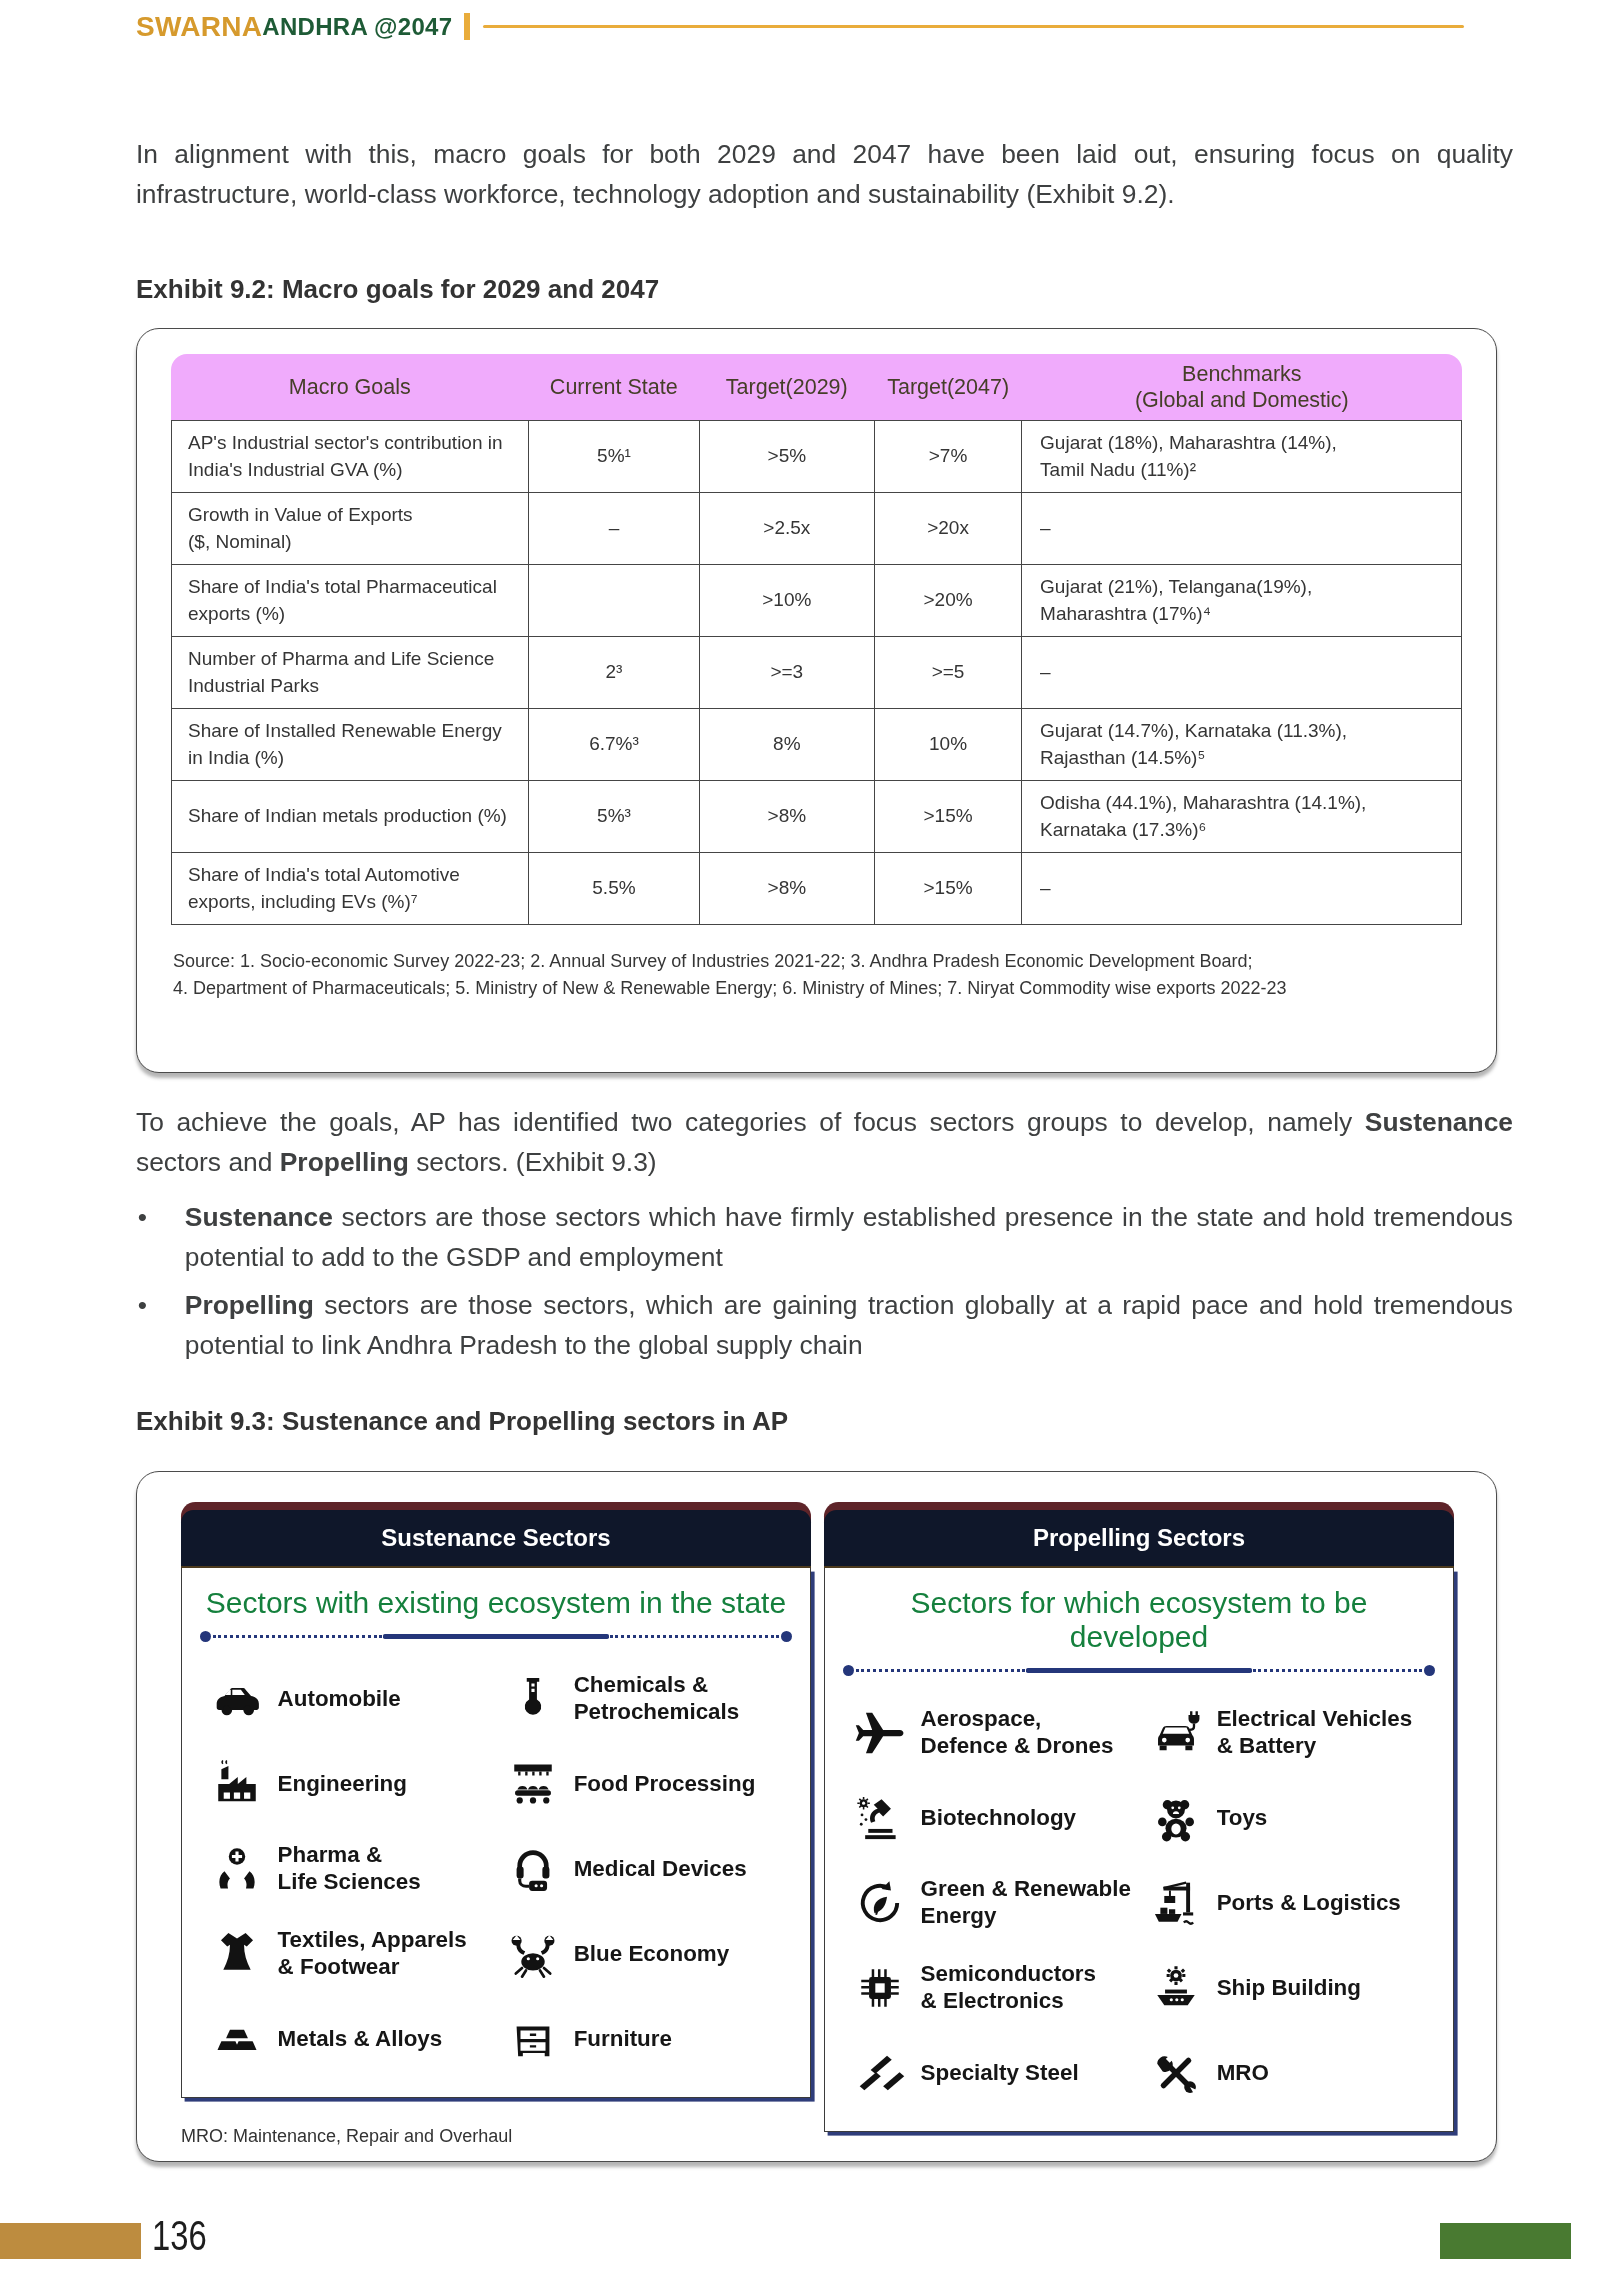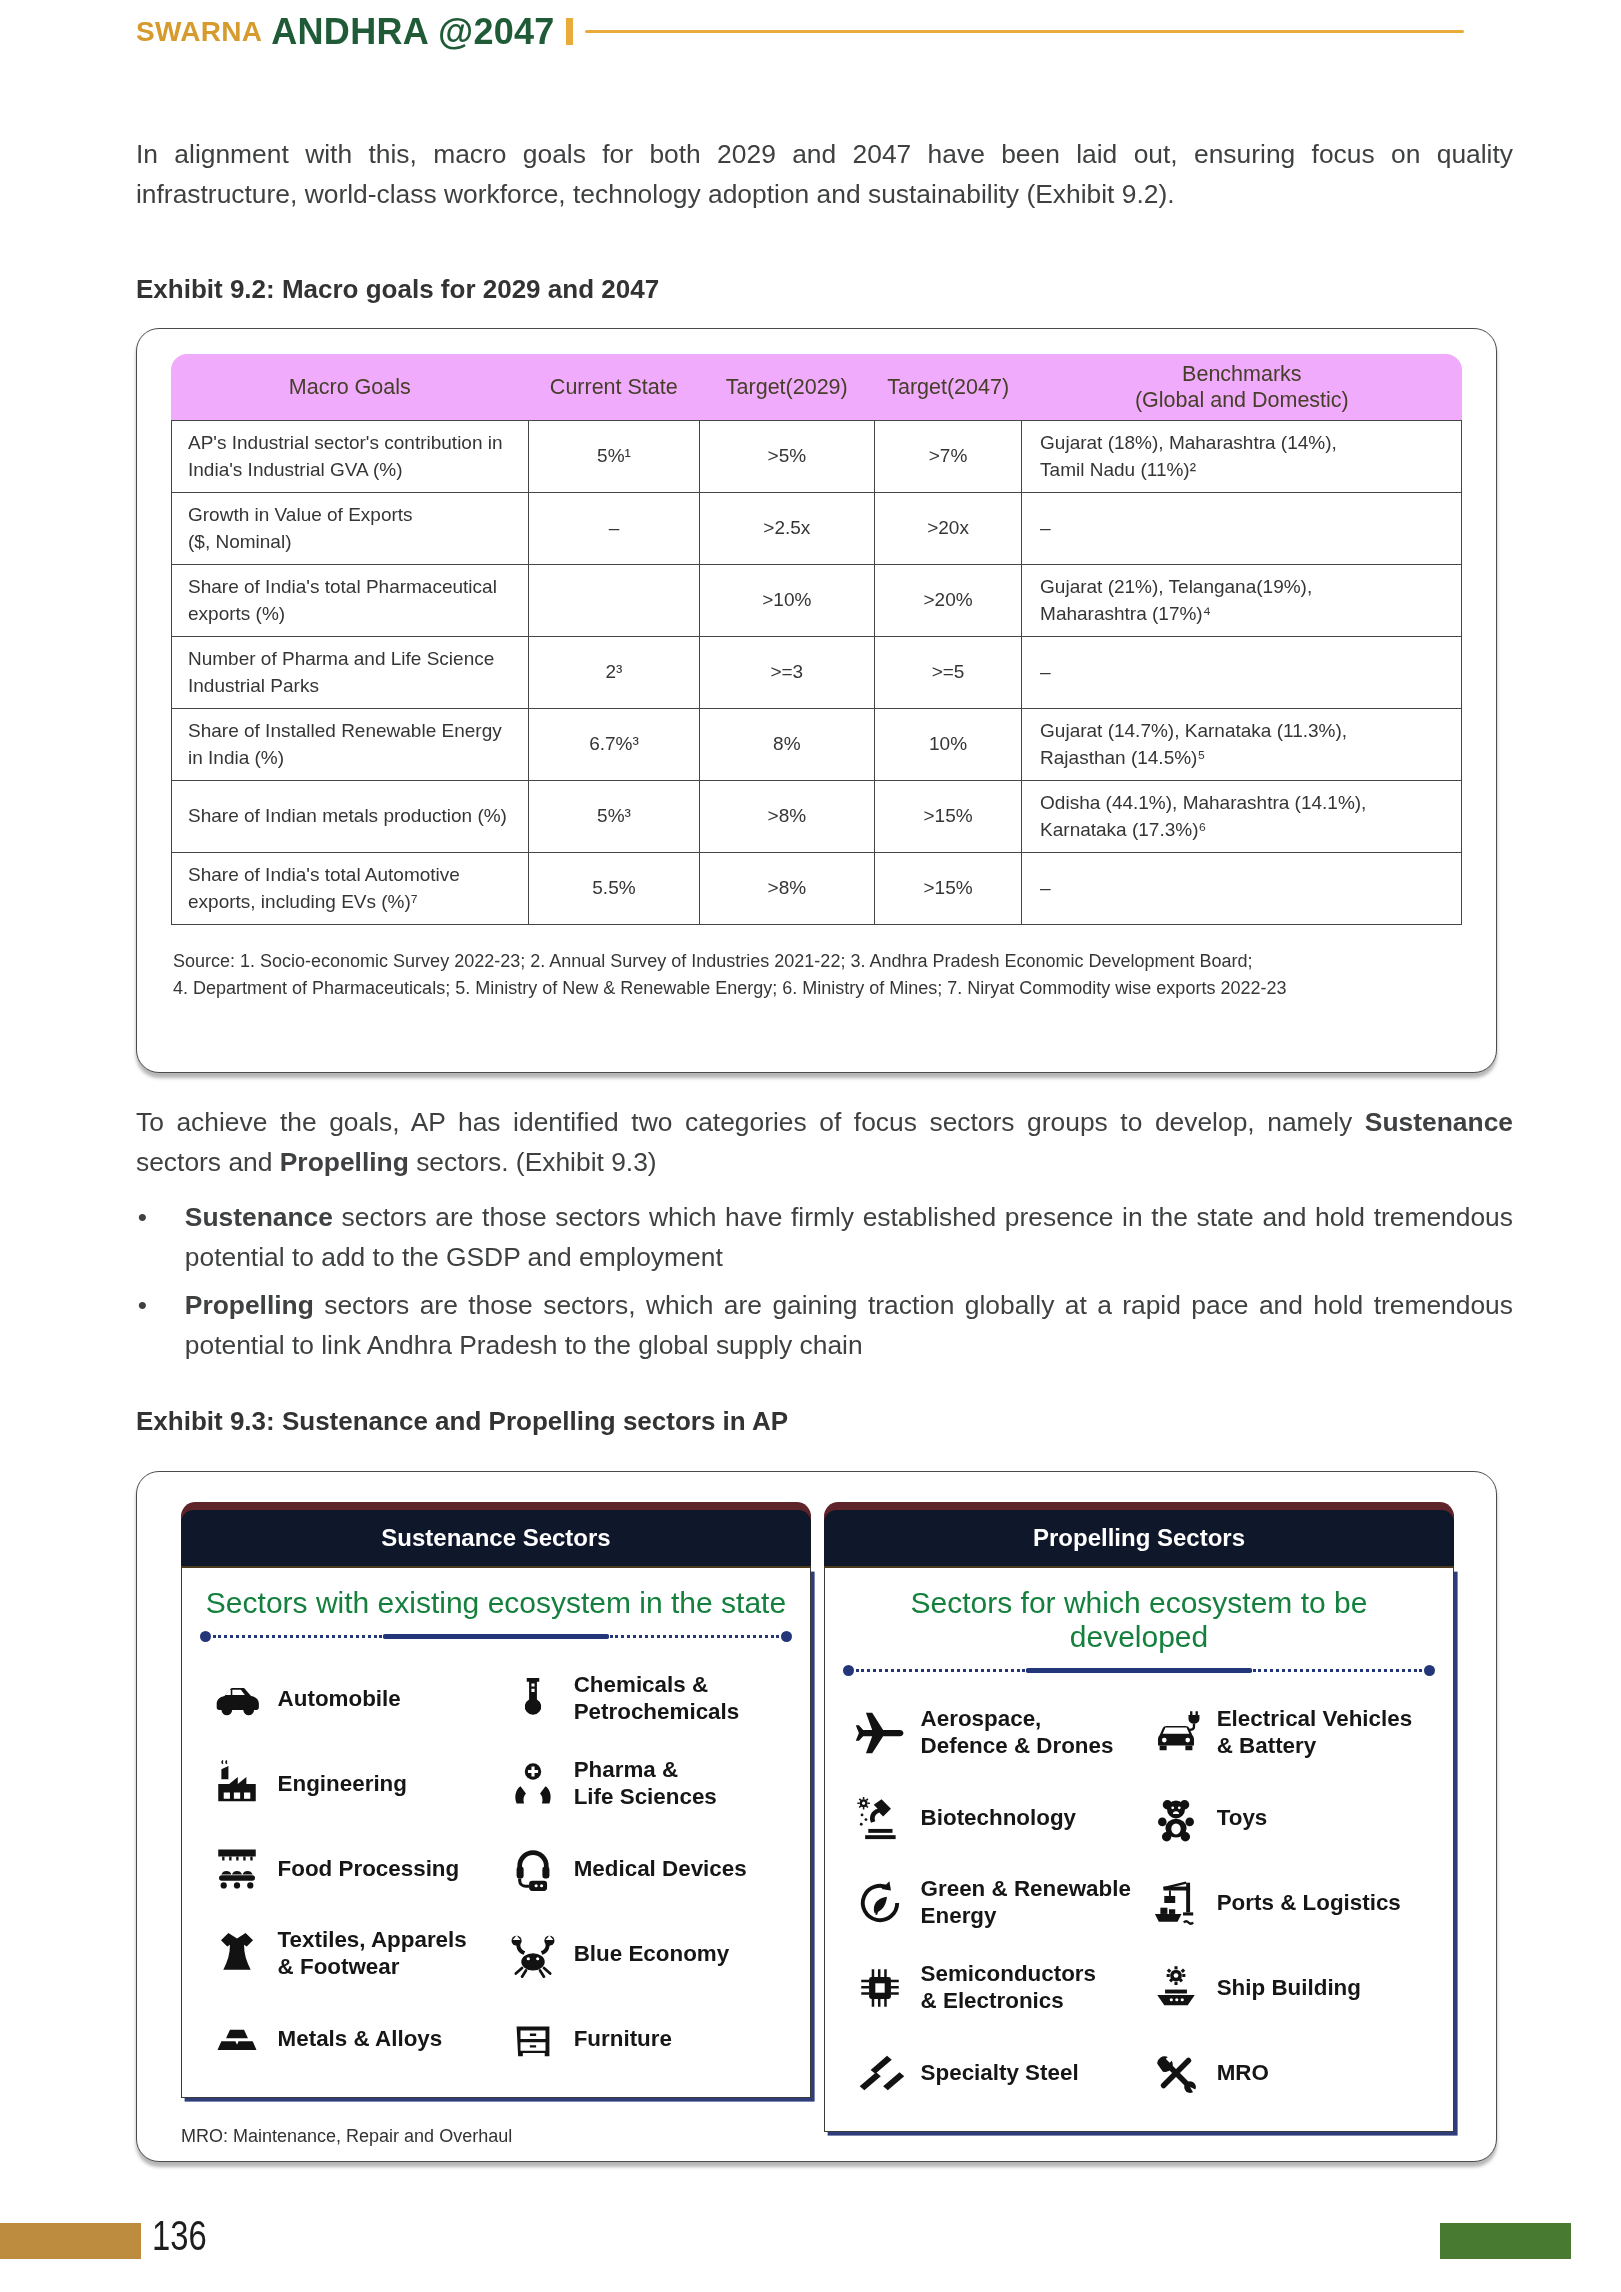--- a/index.html
+++ b/index.html
@@ -2,21 +2,21 @@
 <html style="font-size:14.3px"><head>
 <meta charset="utf-8">
 <style>
   html,body{margin:0;padding:0;background:#ffffff;}
   .page{position:relative;width:1571px;height:2293px;background:#fff;overflow:hidden;
         font-family:"Liberation Sans","DejaVu Sans",sans-serif;color:#3c3e40;}
 
   
   .brand-row{position:absolute;left:136px;right:107px;top:10.7px;display:flex;align-items:center;}
   .brand-gold{color:#D69A2D;font-weight:800;font-size:28px;letter-spacing:0.3px;}
-  .brand-green{color:#1E5B36;font-weight:800;font-size:36px;margin-left:9px;letter-spacing:0.3px;}
+  .brand-green{color:#1E5B36;font-weight:800;font-size:24px;letter-spacing:0.3px;}
   .brand-bar{width:6.3px;height:27px;background:#E9AC3B;margin:0 12.5px 0 11.6px;}
   .brand-line{flex:1;height:3.6px;background:#E9AC3B;border-radius:1.8px;}
 
   .abs{position:absolute;left:136px;width:1377px;margin:0;}
   .body-text{font-size:26.4px;line-height:1.52;text-align:justify;color:#3e4041;}
   .b{font-weight:700;}
   .ex-title{position:absolute;left:136px;margin:0;font-size:26px;font-weight:700;color:#333;}
 
   
   .panel-box{position:absolute;left:136px;width:1361px;border:1.8px solid #4b4b4b;border-radius:23px;
@@ -228,41 +228,41 @@
                     <path d="M8 54V32h14l11-9v9l11-9v9h12v22z"></path>
                     <path fill="#fff" d="M15 43h8v8h-8zM28 43h8v8h-8zM41 43h8v8h-8z"></path>
                     <path d="M14 6q-2-2 0-4M19 6q-2-2 0-4" stroke="#121212" stroke-width="2" fill="none"></path>
                   </svg>
                 </span>
                 <span class="s-label">Engineering</span>
               </div>
               <div class="sector-item">
                 <span class="s-icon">
                   <svg viewBox="0 0 64 64" xmlns="http://www.w3.org/2000/svg">
-                    <circle cx="32" cy="16" r="10.5"></circle>
-                    <path fill="#fff" d="M30 9.5h4V14h4.5v4H34v4.5h-4V18h-4.5v-4H30z"></path>
-                    <path d="M11 57c-3.5-9-1-18 5-22l7 9c-3 3-4 7-2.5 13zM53 57c3.5-9 1-18-5-22l-7 9c3 3 4 7 2.5 13z"></path>
-                  </svg>
-                </span>
-                <span class="s-label">Pharma &amp;
-Life Sciences</span>
-              </div>
-              <div class="sector-item">
-                <span class="s-icon">
-                  <svg viewBox="0 0 64 64" xmlns="http://www.w3.org/2000/svg">
                     <path d="M8 7h48v9H8z"></path>
                     <path d="M13 16h3v5h-3zM22 16h3v5h-3zM31 16h3v5h-3zM40 16h3v5h-3zM49 16h3v5h-3z"></path>
                     <path d="M12 39a7 7 0 0 1 13 0zM25.5 39a7 7 0 0 1 13 0zM39 39a7 7 0 0 1 13 0z"></path>
                     <rect x="9" y="40" width="46" height="7" rx="3.5"></rect>
                     <circle cx="15" cy="53" r="4"></circle>
                     <circle cx="32" cy="53" r="4"></circle>
                     <circle cx="49" cy="53" r="4"></circle>
                   </svg>
                 </span>
                 <span class="s-label">Food Processing</span>
+              </div>
+              <div class="sector-item">
+                <span class="s-icon">
+                  <svg viewBox="0 0 64 64" xmlns="http://www.w3.org/2000/svg">
+                    <circle cx="32" cy="16" r="10.5"></circle>
+                    <path fill="#fff" d="M30 9.5h4V14h4.5v4H34v4.5h-4V18h-4.5v-4H30z"></path>
+                    <path d="M11 57c-3.5-9-1-18 5-22l7 9c-3 3-4 7-2.5 13zM53 57c3.5-9 1-18-5-22l-7 9c3 3 4 7 2.5 13z"></path>
+                  </svg>
+                </span>
+                <span class="s-label">Pharma &amp;
+Life Sciences</span>
               </div>
               <div class="sector-item">
                 <span class="s-icon">
                   <svg viewBox="0 0 64 64" xmlns="http://www.w3.org/2000/svg">
                     <path d="M15 33v-5a17 17 0 0 1 34 0v5" fill="none" stroke="#121212" stroke-width="6"></path>
                     <rect x="11" y="29" width="9" height="15" rx="3"></rect>
                     <rect x="44" y="29" width="9" height="15" rx="3"></rect>
                     <path d="M15 44v3c0 4 3.5 7 8 7h4" fill="none" stroke="#121212" stroke-width="4"></path>
                     <rect x="27" y="47" width="23" height="13" rx="4"></rect>
                     <circle cx="36" cy="53.5" r="2" fill="#fff"></circle>

